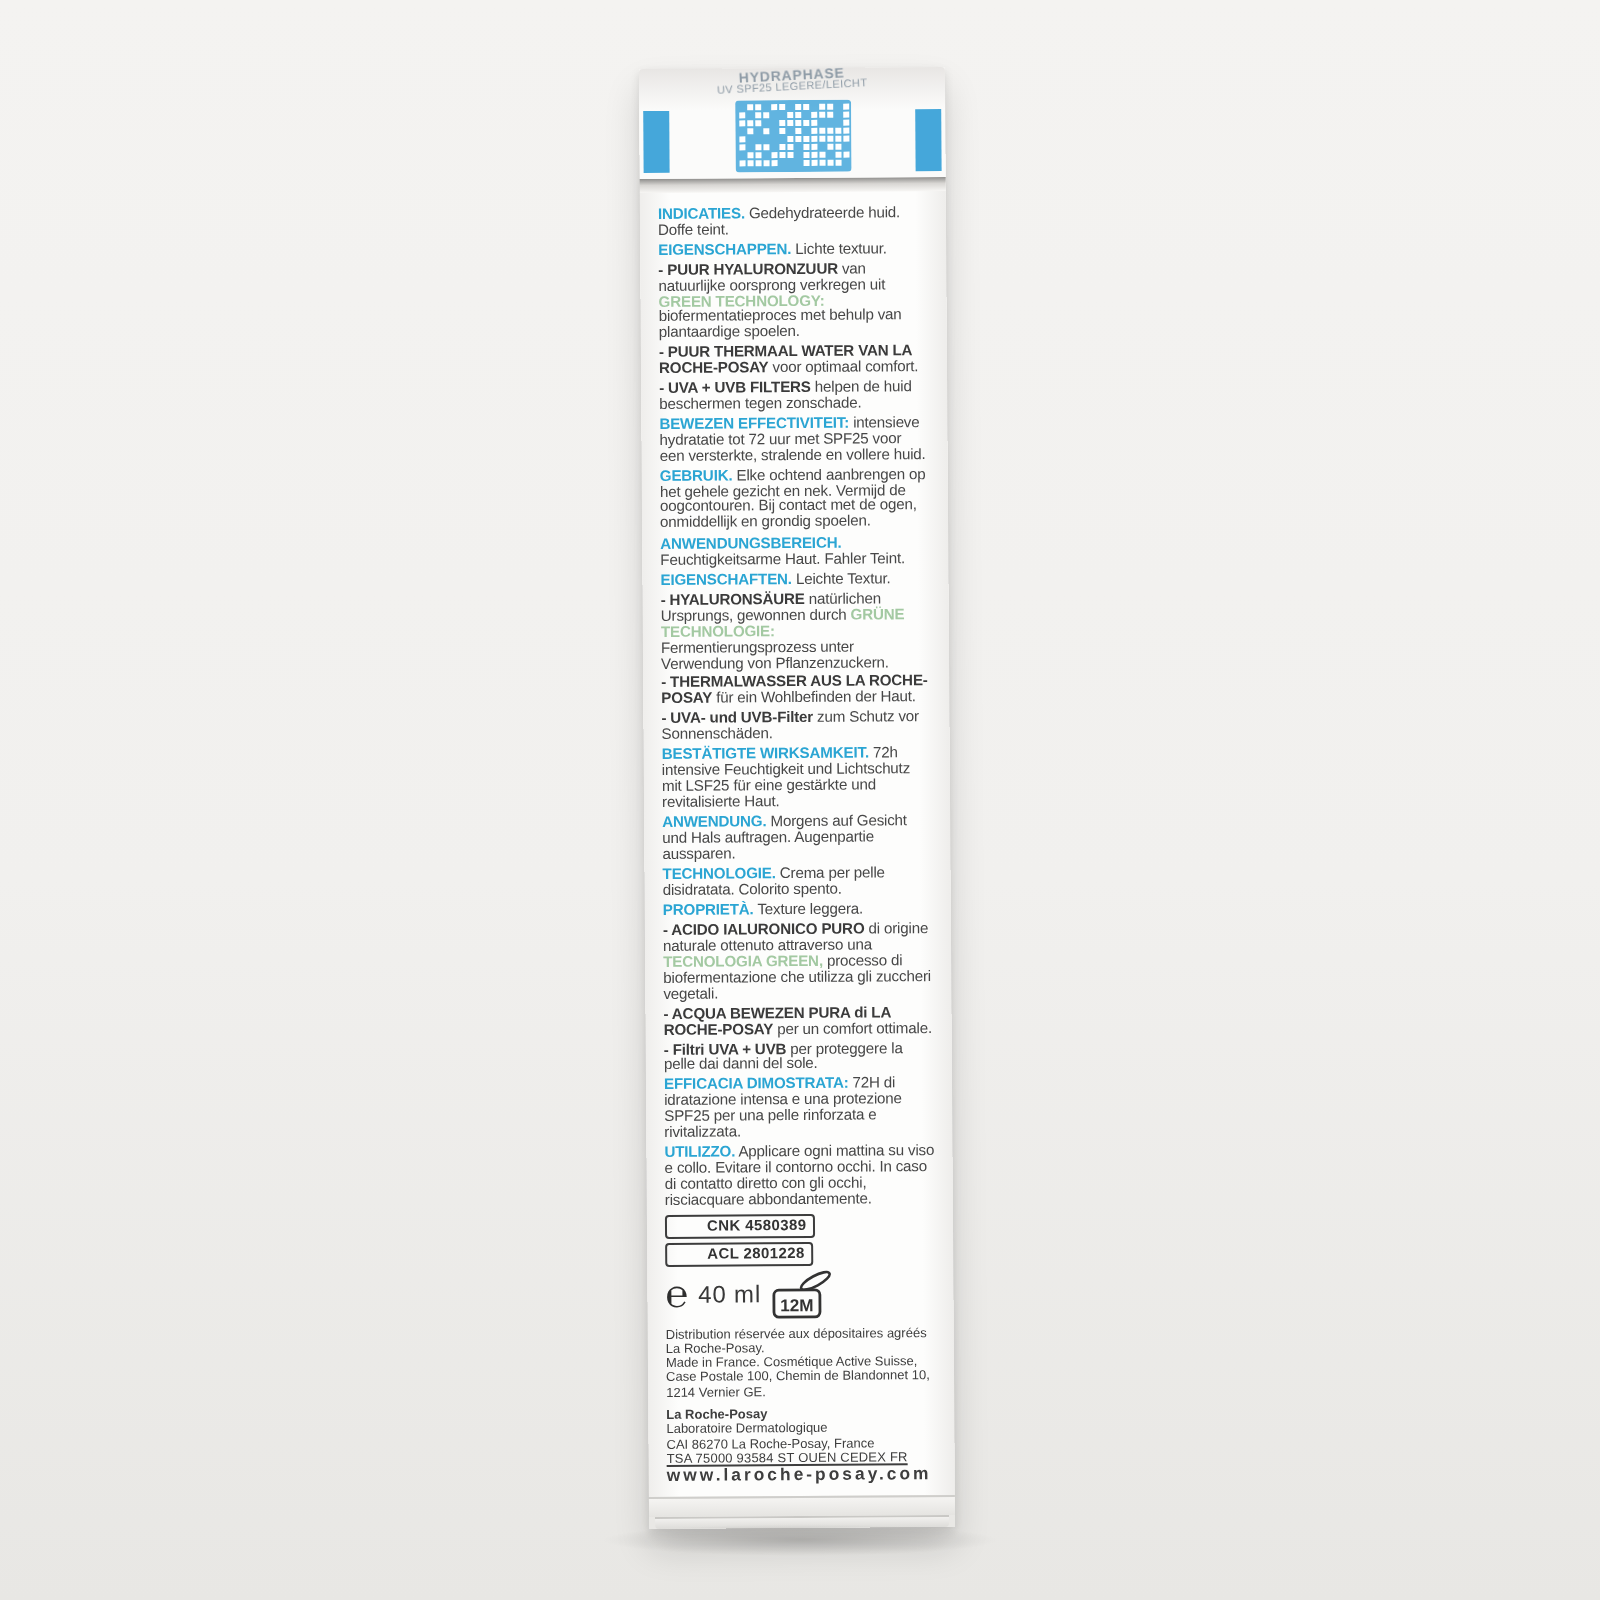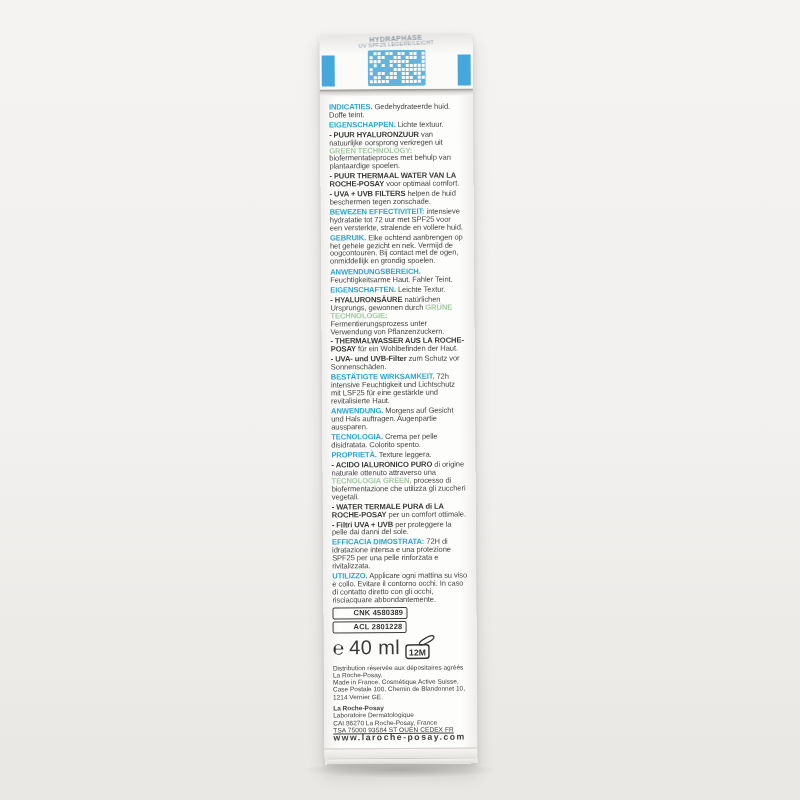--- a/index.html
+++ b/index.html
@@ -29,21 +29,21 @@
   .para.gap{margin-top:3px;}
   .r-h{color:var(--heading);font-weight:700;}
   .r-b{color:#3b3b3b;font-weight:700;}
   .r-g{color:var(--green);font-weight:700;}
   .r-n{color:#474747;}
   .codes{margin-top:3px;}
   .code{display:table;border:1px solid #3d3d3d;border-radius:2px;padding:0 3px 1px 20px;
     font-size:7.5px;font-weight:700;color:#333;margin-bottom:2px;letter-spacing:.2px;}
   .volrow{display:flex;align-items:center;gap:5px;margin:2px 0 4px 0;}
   .emark{font-size:19px;color:#2e2e2e;line-height:1;}
-  .vol{font-size:20px;color:#383838;letter-spacing:.4px;}
+  .vol{font-size:12px;color:#383838;letter-spacing:.4px;}
   #footer{color:#3e3e3e;}
   .f{font-size:6.5px;line-height:7.3px;}
   .f.gap{margin-top:4px;}
   .f.b{font-weight:700;}
   .f.u{text-decoration:underline;letter-spacing:.1px;}
   .f.site{font-weight:700;font-size:8.7px;letter-spacing:1.5px;margin-top:1px;white-space:nowrap;}
   
   .box-bottom{height:9px;background:linear-gradient(180deg,#f5f4f2,#e5e4e1);
     border-top:1px solid #cfcecb;}
   .box-bottom2{height:5px;margin:0 3px;background:linear-gradient(180deg,#f1f0ee,#dddcd9);
@@ -152,24 +152,24 @@
           <p class="para"><span class="r-b">- UVA + UVB FILTERS</span><span class="r-n"> helpen de huid beschermen tegen zonschade.</span></p>
           <p class="para"><span class="r-h">BEWEZEN EFFECTIVITEIT:</span><span class="r-n"> intensieve hydratatie tot 72 uur met SPF25 voor een versterkte, stralende en vollere huid.</span></p>
           <p class="para"><span class="r-h">GEBRUIK.</span><span class="r-n"> Elke ochtend aanbrengen op het gehele gezicht en nek. Vermijd de oogcontouren. Bij contact met de ogen, onmiddellijk en grondig spoelen.</span></p>
           <p class="para gap"><span class="r-h">ANWENDUNGSBEREICH.</span><span class="r-n"> Feuchtigkeitsarme Haut. Fahler Teint.</span></p>
           <p class="para"><span class="r-h">EIGENSCHAFTEN.</span><span class="r-n"> Leichte Textur.</span></p>
           <p class="para"><span class="r-b">- HYALURONSÄURE</span><span class="r-n"> natürlichen Ursprungs, gewonnen durch </span><span class="r-g">GRÜNE TECHNOLOGIE:</span><span class="r-n"> Fermentierungsprozess unter Verwendung von Pflanzenzuckern.</span></p>
           <p class="para"><span class="r-b">- THERMALWASSER AUS LA ROCHE-POSAY</span><span class="r-n"> für ein Wohlbefinden der Haut.</span></p>
           <p class="para"><span class="r-b">- UVA- und UVB-Filter</span><span class="r-n"> zum Schutz vor Sonnenschäden.</span></p>
           <p class="para"><span class="r-h">BESTÄTIGTE WIRKSAMKEIT.</span><span class="r-n"> 72h intensive Feuchtigkeit und Lichtschutz mit LSF25 für eine gestärkte und revitalisierte Haut.</span></p>
           <p class="para"><span class="r-h">ANWENDUNG.</span><span class="r-n"> Morgens auf Gesicht und Hals auftragen. Augenpartie aussparen.</span></p>
-          <p class="para gap"><span class="r-h">TECNOLOGIA.</span><span class="r-n"> Crema per pelle disidratata. Colorito spento.</span></p>
+          <p class="para gap"><span class="r-h">TECHNOLOGIE.</span><span class="r-n"> Crema per pelle disidratata. Colorito spento.</span></p>
           <p class="para"><span class="r-h">PROPRIETÀ.</span><span class="r-n"> Texture leggera.</span></p>
           <p class="para"><span class="r-b">- ACIDO IALURONICO PURO</span><span class="r-n"> di origine naturale ottenuto attraverso una </span><span class="r-g">TECNOLOGIA GREEN,</span><span class="r-n"> processo di biofermentazione che utilizza gli zuccheri vegetali.</span></p>
-          <p class="para"><span class="r-b">- WATER TERMALE PURA di LA ROCHE-POSAY</span><span class="r-n"> per un comfort ottimale.</span></p>
+          <p class="para"><span class="r-b">- ACQUA BEWEZEN PURA di LA ROCHE-POSAY</span><span class="r-n"> per un comfort ottimale.</span></p>
           <p class="para"><span class="r-b">- Filtri UVA + UVB</span><span class="r-n"> per proteggere la pelle dai danni del sole.</span></p>
           <p class="para"><span class="r-h">EFFICACIA DIMOSTRATA:</span><span class="r-n"> 72H di idratazione intensa e una protezione SPF25 per una pelle rinforzata e rivitalizzata.</span></p>
           <p class="para"><span class="r-h">UTILIZZO.</span><span class="r-n"> Applicare ogni mattina su viso e collo. Evitare il contorno occhi. In caso di contatto diretto con gli occhi, risciacquare abbondantemente.</span></p>
         </div>
 
       <div class="codes" id="codes">
           <div class="code">CNK 4580389</div>
           <div class="code">ACL 2801228</div>
         </div>
 

